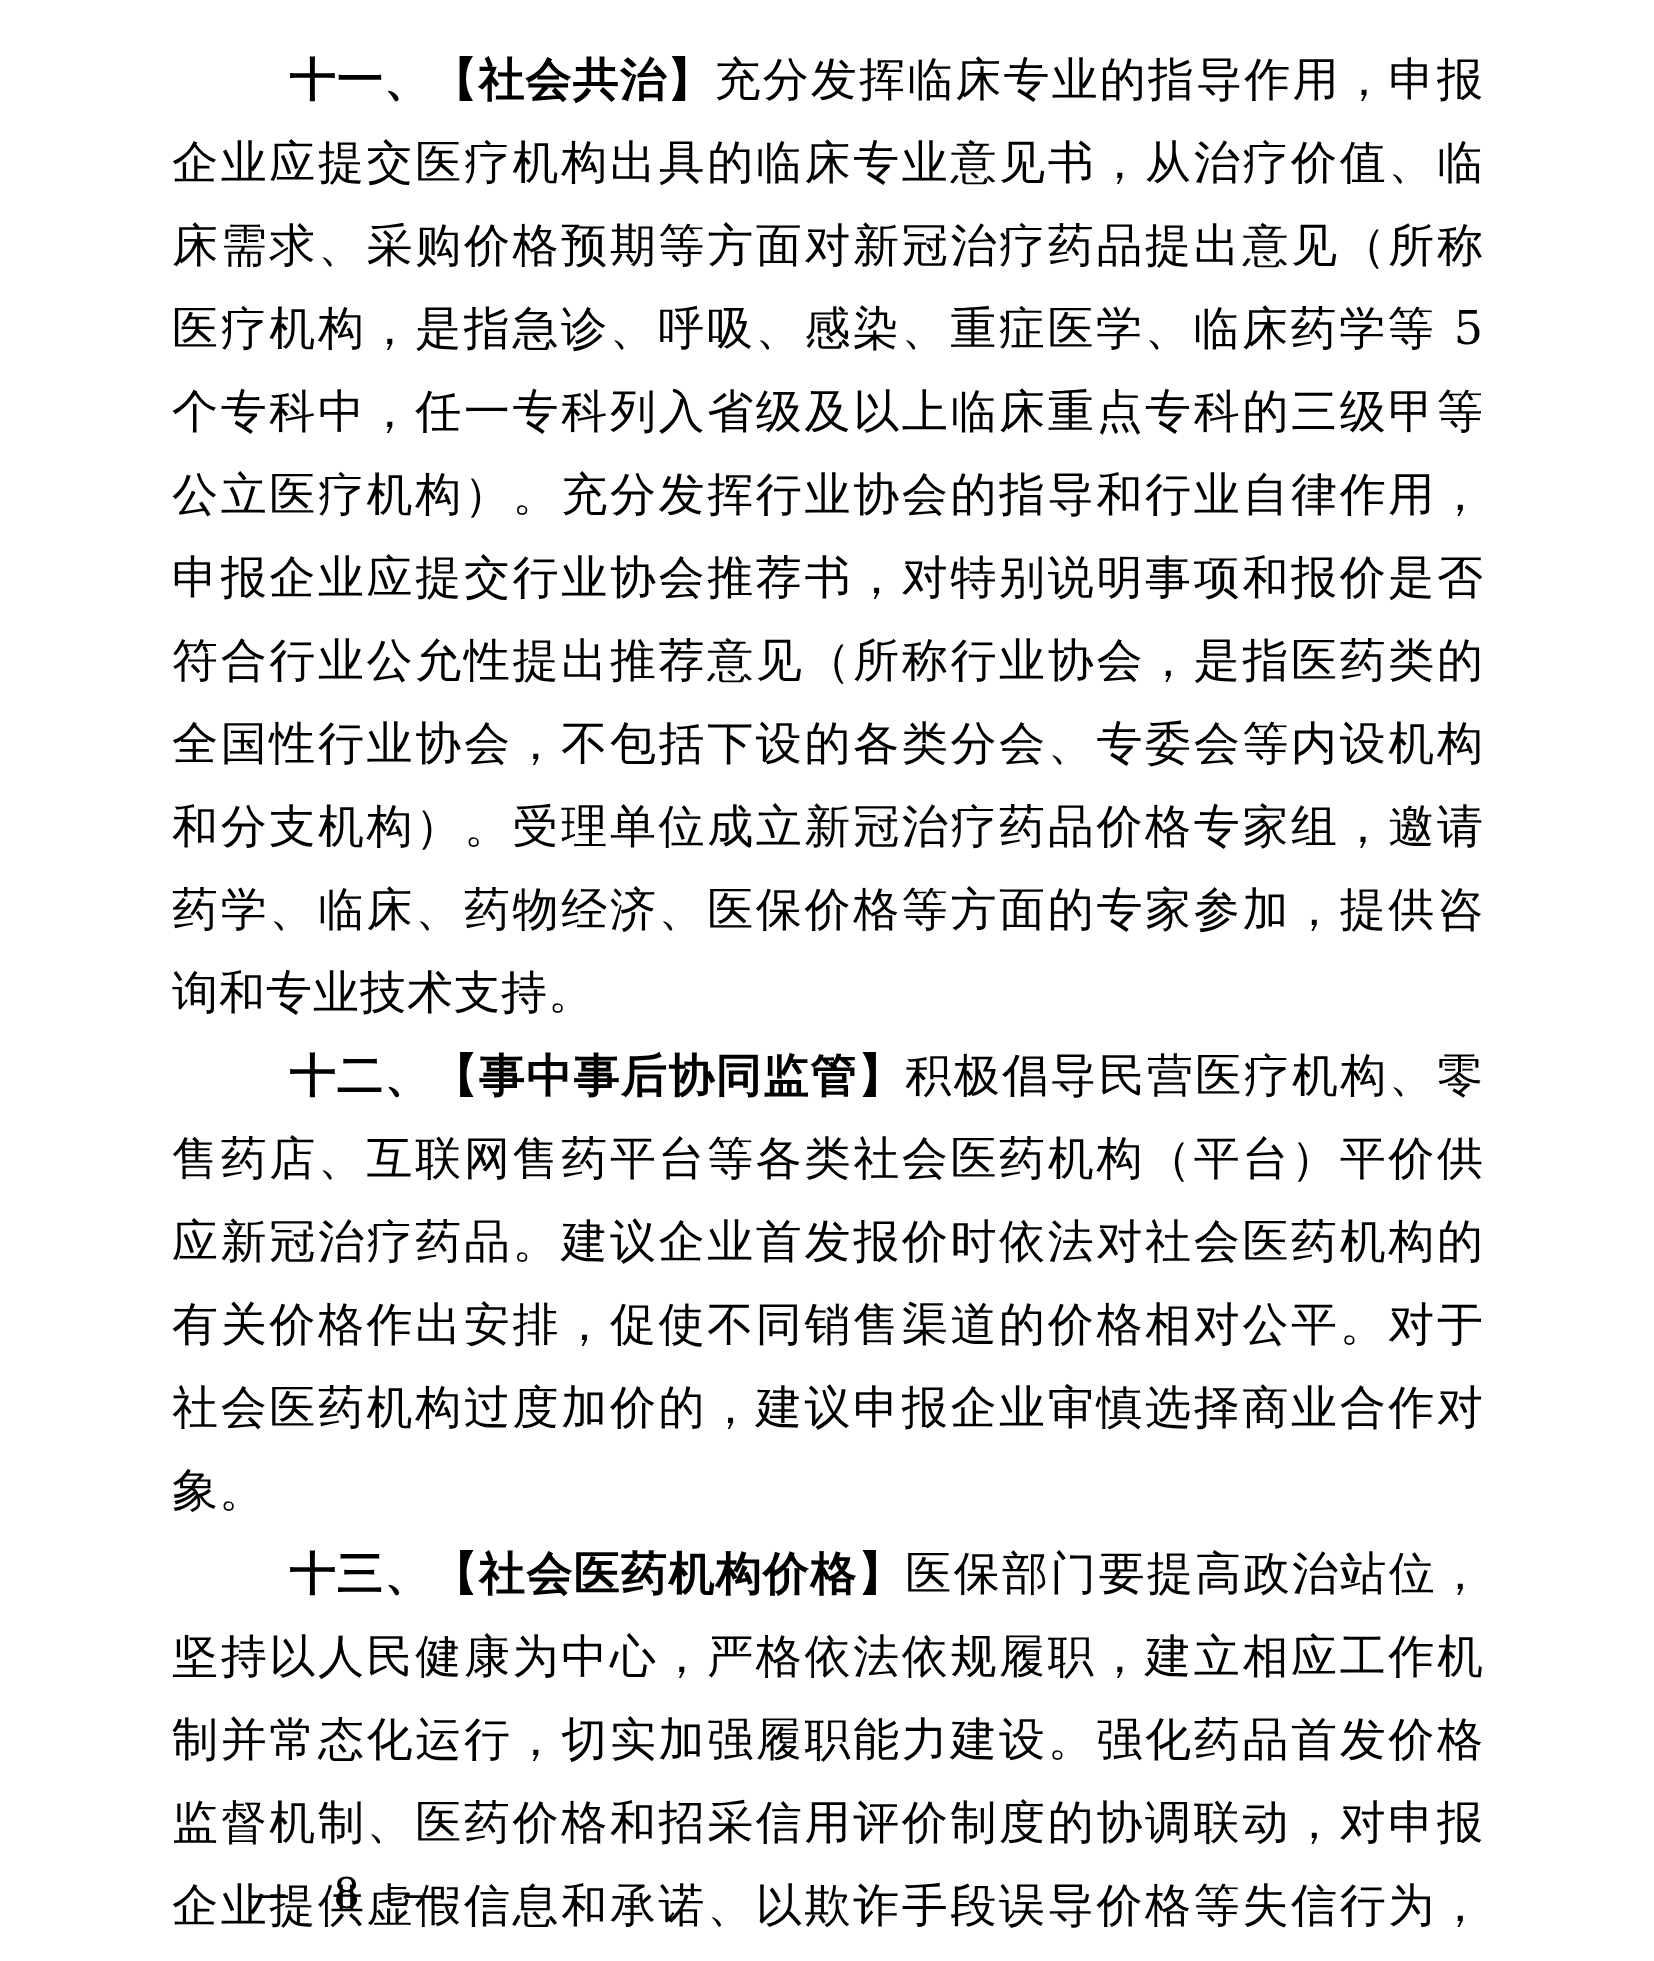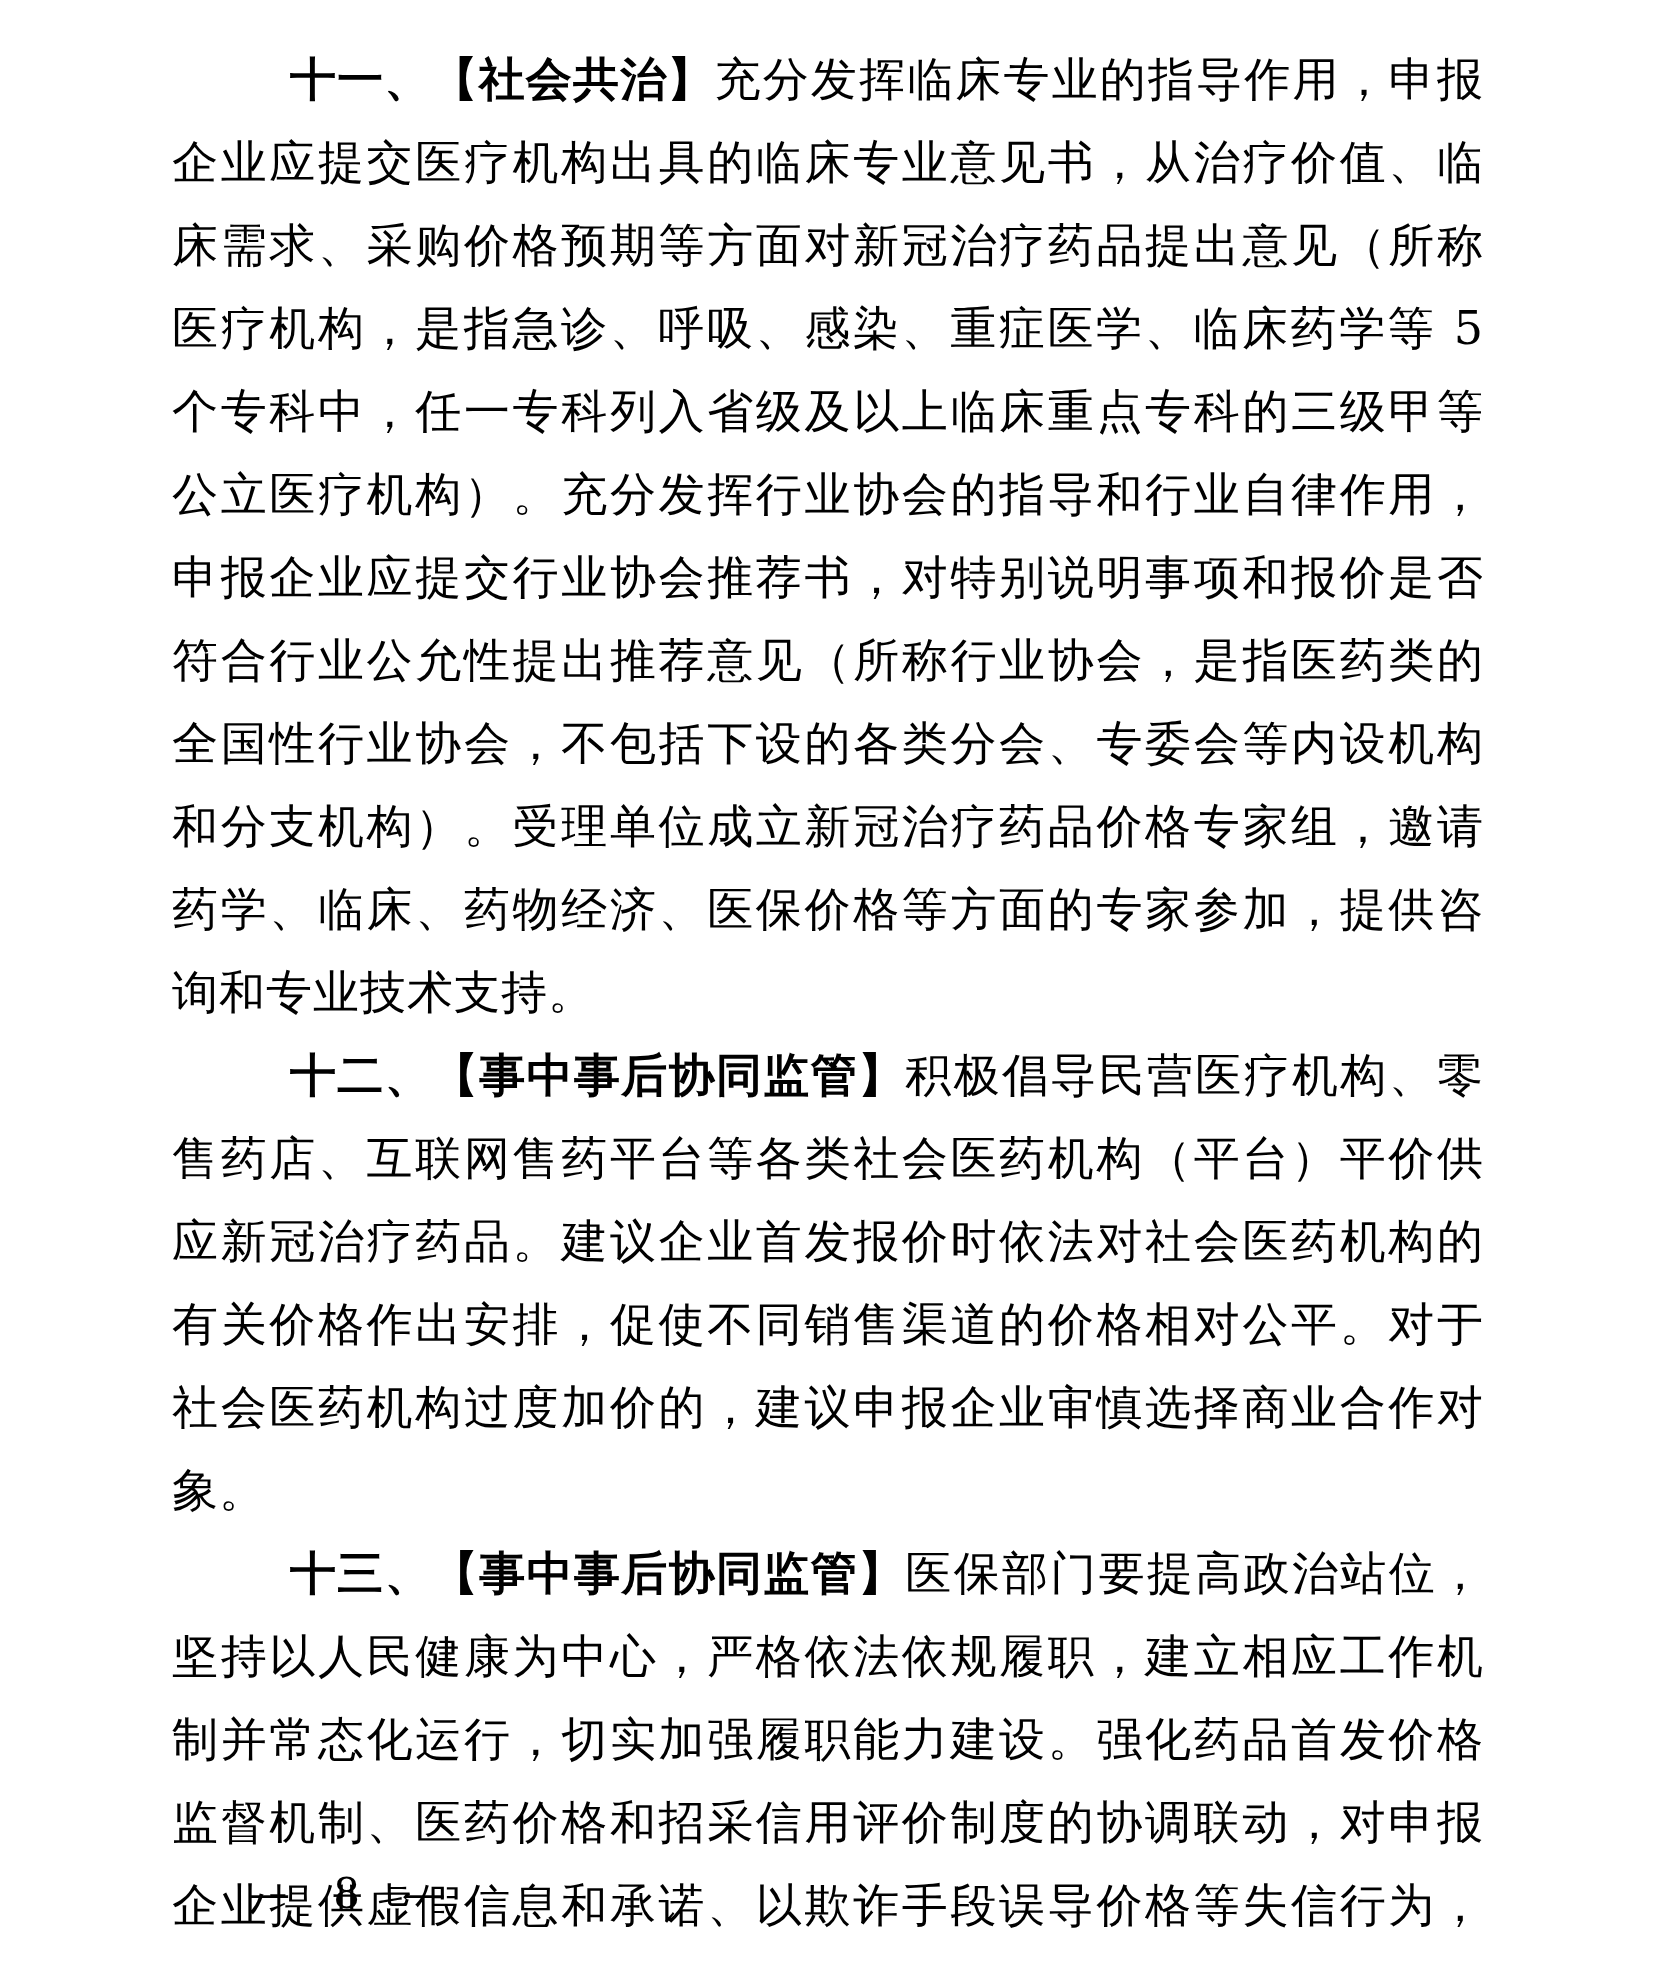--- a/index.html
+++ b/index.html
@@ -56,19 +56,19 @@
 <body>
 
 <div class="page">
 
   <div class="textblock">
 
     <p class="para"><span class="para-heading">十一、【社会共治】</span><span class="para-body">充分发挥临床专业的指导作用，申报企业应提交医疗机构出具的临床专业意见书，从治疗价值、临床需求、采购价格预期等方面对新冠治疗药品提出意见（所称医疗机构，是指急诊、呼吸、感染、重症医学、临床药学等 5 个专科中，任一专科列入省级及以上临床重点专科的三级甲等公立医疗机构）。充分发挥行业协会的指导和行业自律作用，申报企业应提交行业协会推荐书，对特别说明事项和报价是否符合行业公允性提出推荐意见（所称行业协会，是指医药类的全国性行业协会，不包括下设的各类分会、专委会等内设机构和分支机构）。受理单位成立新冠治疗药品价格专家组，邀请药学、临床、药物经济、医保价格等方面的专家参加，提供咨询和专业技术支持。</span></p>
 
     <p class="para"><span class="para-heading">十二、【事中事后协同监管】</span><span class="para-body">积极倡导民营医疗机构、零售药店、互联网售药平台等各类社会医药机构（平台）平价供应新冠治疗药品。建议企业首发报价时依法对社会医药机构的有关价格作出安排，促使不同销售渠道的价格相对公平。对于社会医药机构过度加价的，建议申报企业审慎选择商业合作对象。</span></p>
 
-    <p class="para"><span class="para-heading">十三、【事中事后协同监管】</span><span class="para-body">医保部门要提高政治站位，坚持以人民健康为中心，严格依法依规履职，建立相应工作机制并常态化运行，切实加强履职能力建设。强化药品首发价格监督机制、医药价格和招采信用评价制度的协调联动，对申报企业提供虚假信息和承诺、以欺诈手段误导价格等失信行为，必要时开展函询约谈，对申报企业进行提醒、告诫、公开通报或谴责，督促</span></p>
+    <p class="para"><span class="para-heading">十三、【社会医药机构价格】</span><span class="para-body">医保部门要提高政治站位，坚持以人民健康为中心，严格依法依规履职，建立相应工作机制并常态化运行，切实加强履职能力建设。强化药品首发价格监督机制、医药价格和招采信用评价制度的协调联动，对申报企业提供虚假信息和承诺、以欺诈手段误导价格等失信行为，必要时开展函询约谈，对申报企业进行提醒、告诫、公开通报或谴责，督促</span></p>
 
   </div>
 
   <div class="footer">— 8 —</div>
 
 </div>
 
 </body></html>

